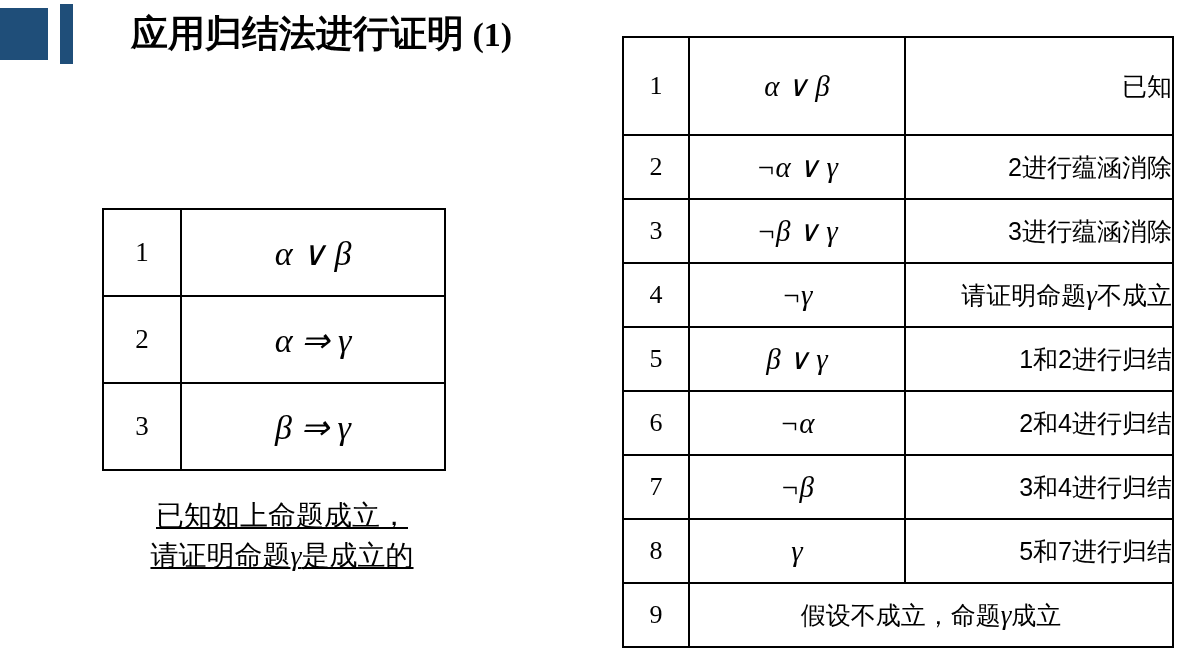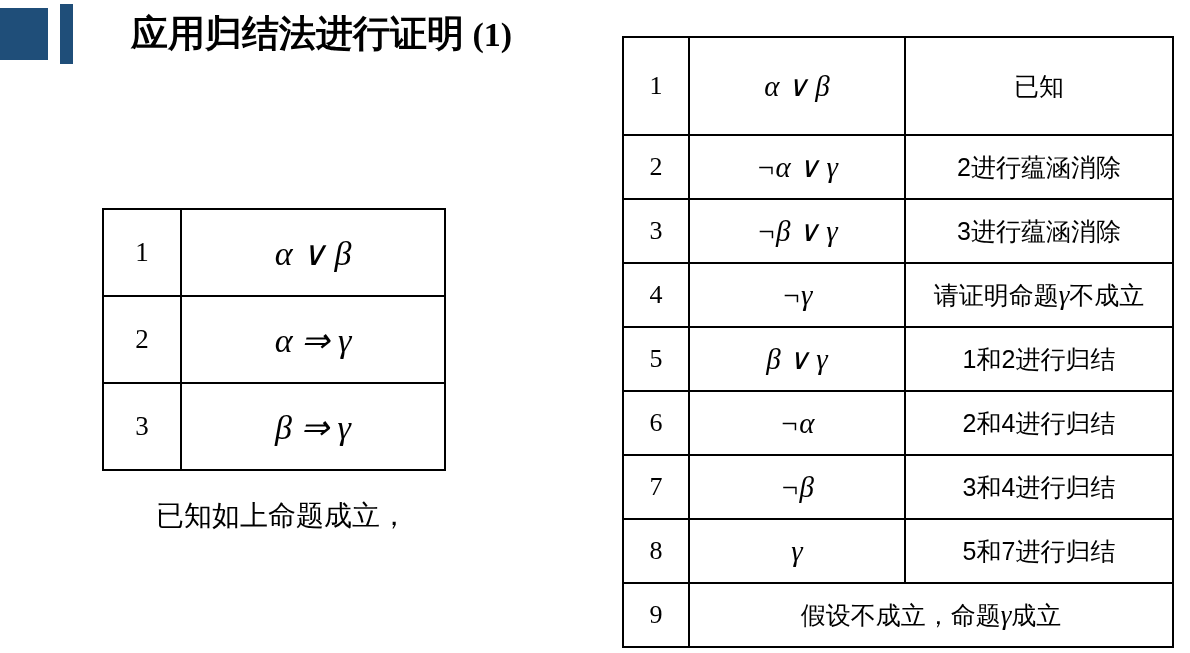--- a/index.html
+++ b/index.html
@@ -89,20 +89,21 @@
   
   #premise-caption {
     position: absolute;
     left: 92px;
     top: 496px;
     width: 380px;
     text-align: center;
     font-size: 28px;
     line-height: 40px;
     font-family: "Liberation Sans", sans-serif;
+    text-decoration: underline;
   }
   #premise-caption .gk {
     font-family: "Liberation Serif", serif;
     font-style: italic;
   }
 
   
   #proof-table {
     position: absolute;
     left: 622px;
@@ -124,20 +125,21 @@
   #proof-table td.expr {
     width: 214px;
     font-family: "Liberation Serif", serif;
     font-style: italic;
     font-size: 29px;
   }
   #proof-table td.reason {
     width: 266px;
     font-family: "Liberation Sans", sans-serif;
     font-size: 25px;
+    text-align: right;
   }
   #proof-table td.reason .gk {
     font-family: "Liberation Serif", serif;
     font-style: italic;
     font-size: 27px;
   }
   #proof-table tr.tall td { height: 96px; }
   #proof-table tr.normal td { height: 62px; }
   #proof-table td.wide {
     font-family: "Liberation Sans", sans-serif;
@@ -170,20 +172,21 @@
     </tr>
     <tr>
       <td class="num">3</td>
       <td class="expr">β ⇒ γ</td>
     </tr>
   </tbody>
 </table>
 
 <div id="premise-caption">
   <div>已知如上命题成立，</div>
+  <div><span>请证明命题</span><span class="gk">γ</span><span>是成立的</span></div>
 </div>
 
 <table id="proof-table">
   <tbody>
     <tr class="tall">
       <td class="num">1</td>
       <td class="expr">α ∨ β</td>
       <td class="reason">已知</td>
     </tr>
     <tr class="normal">

